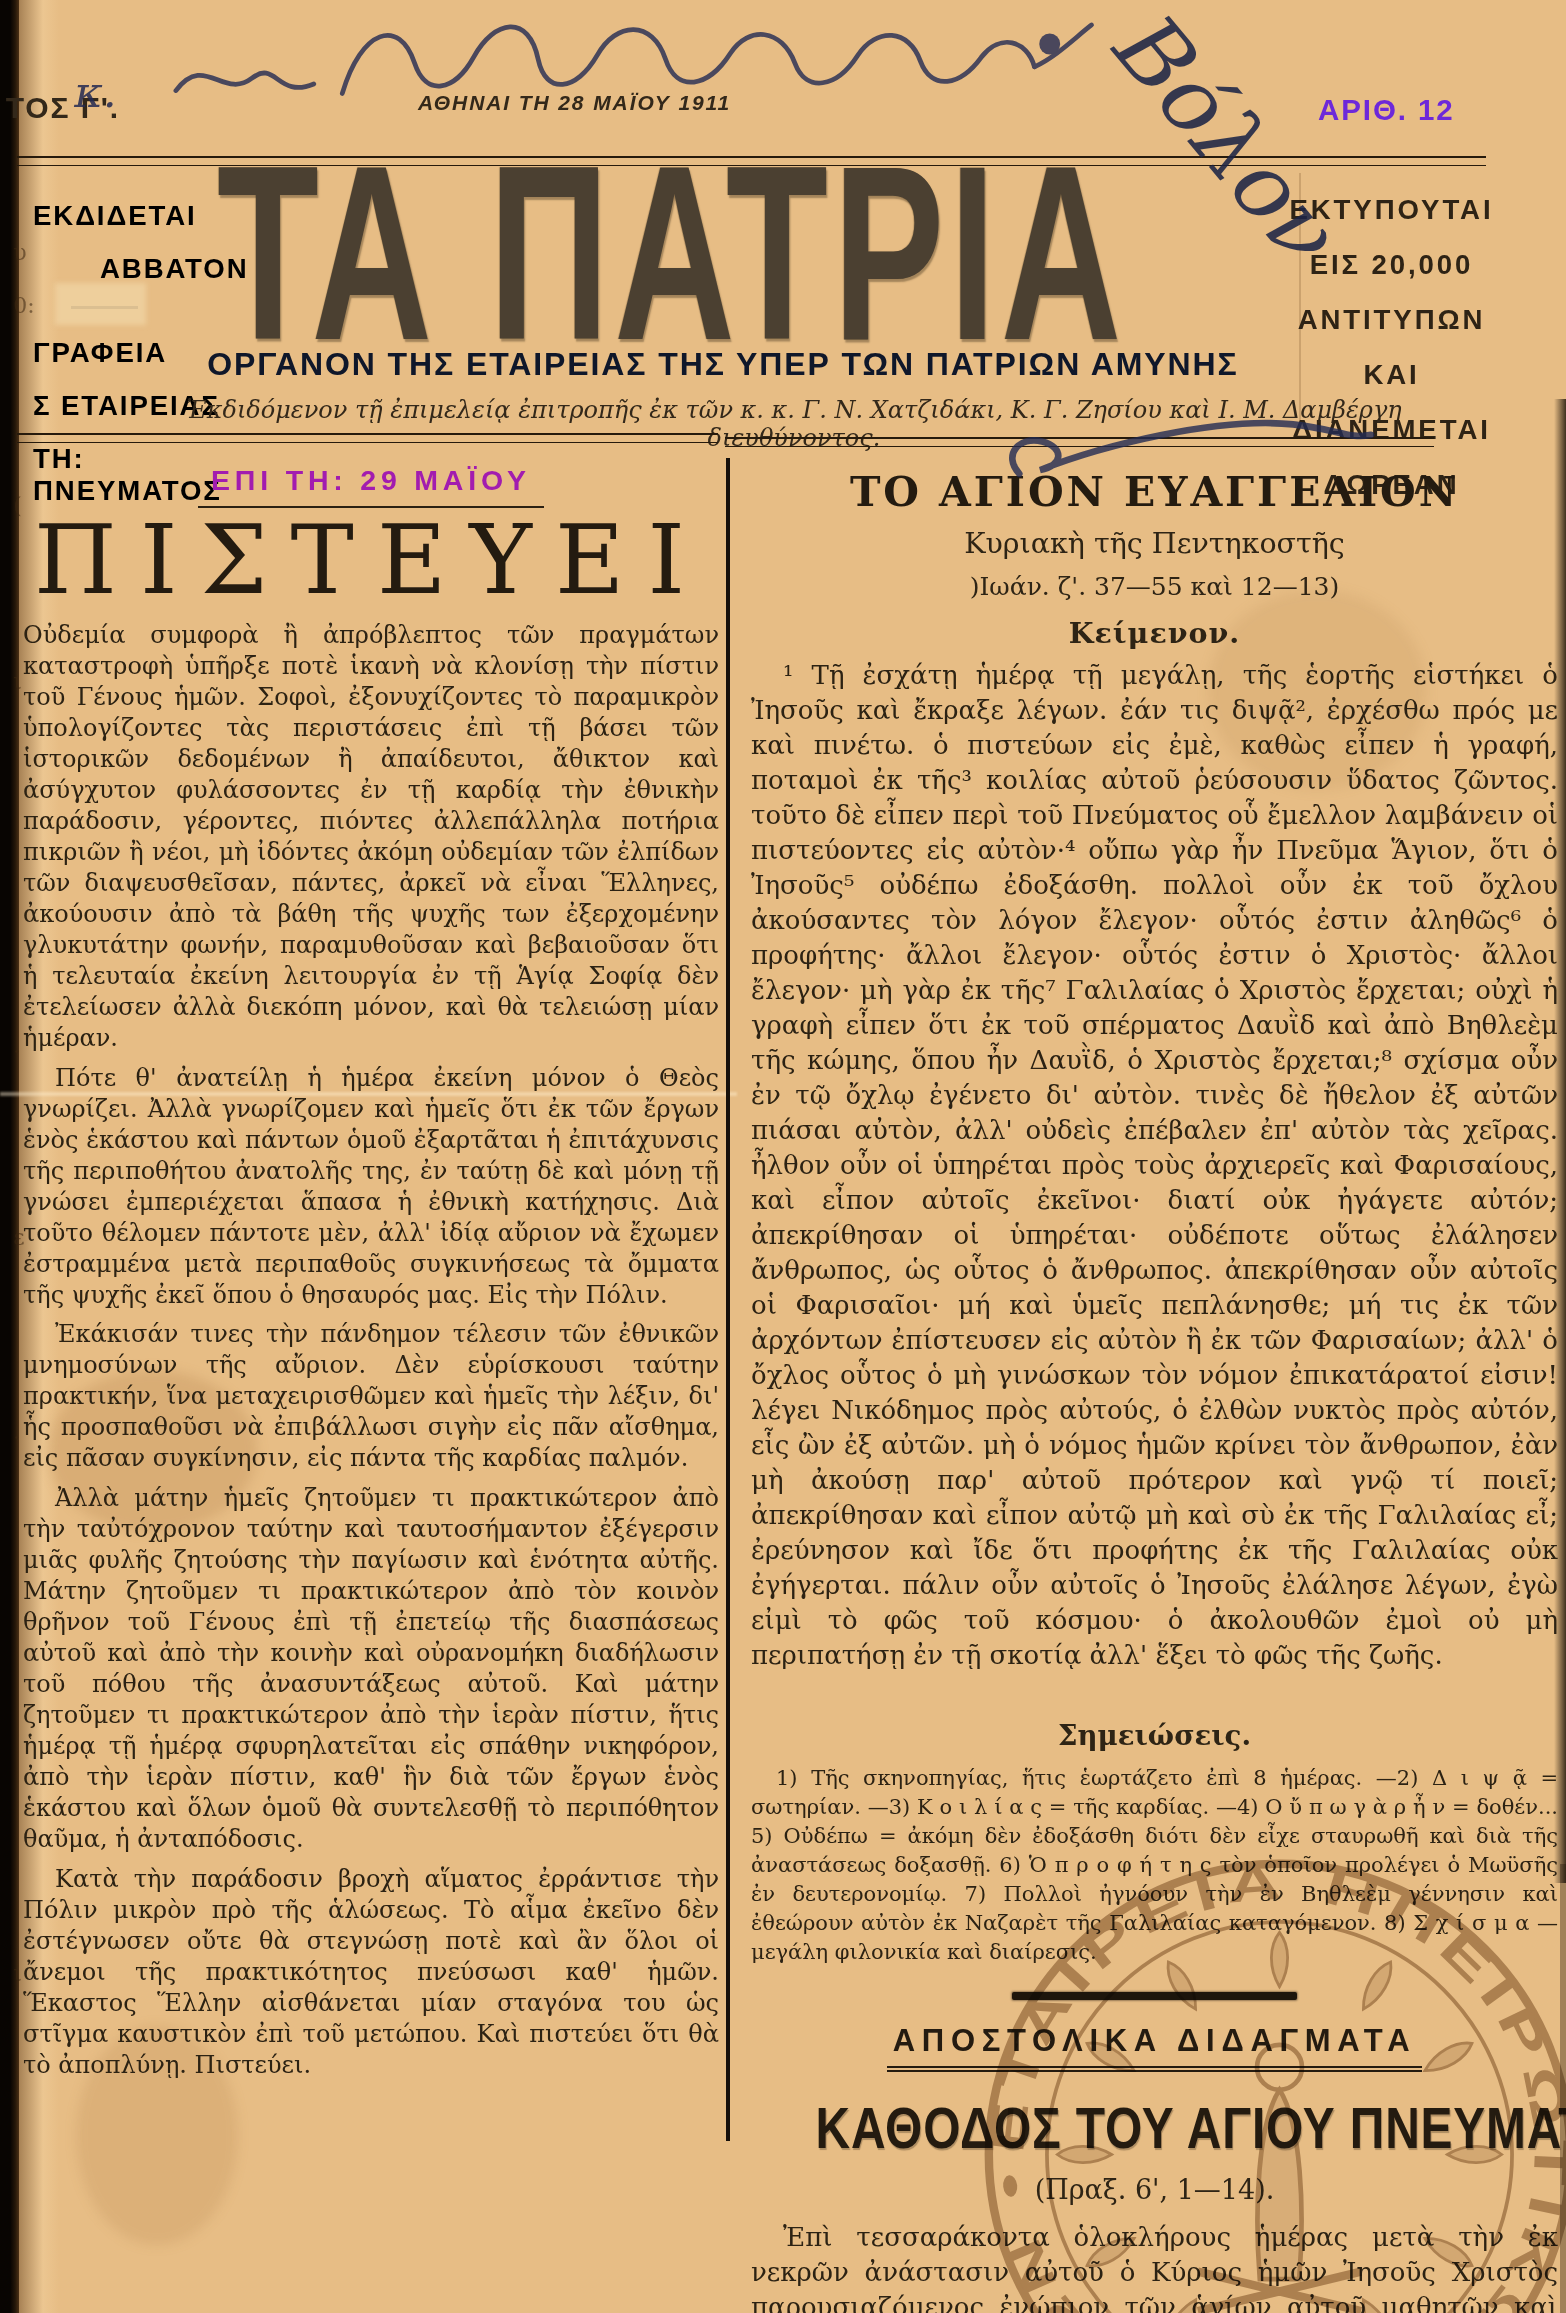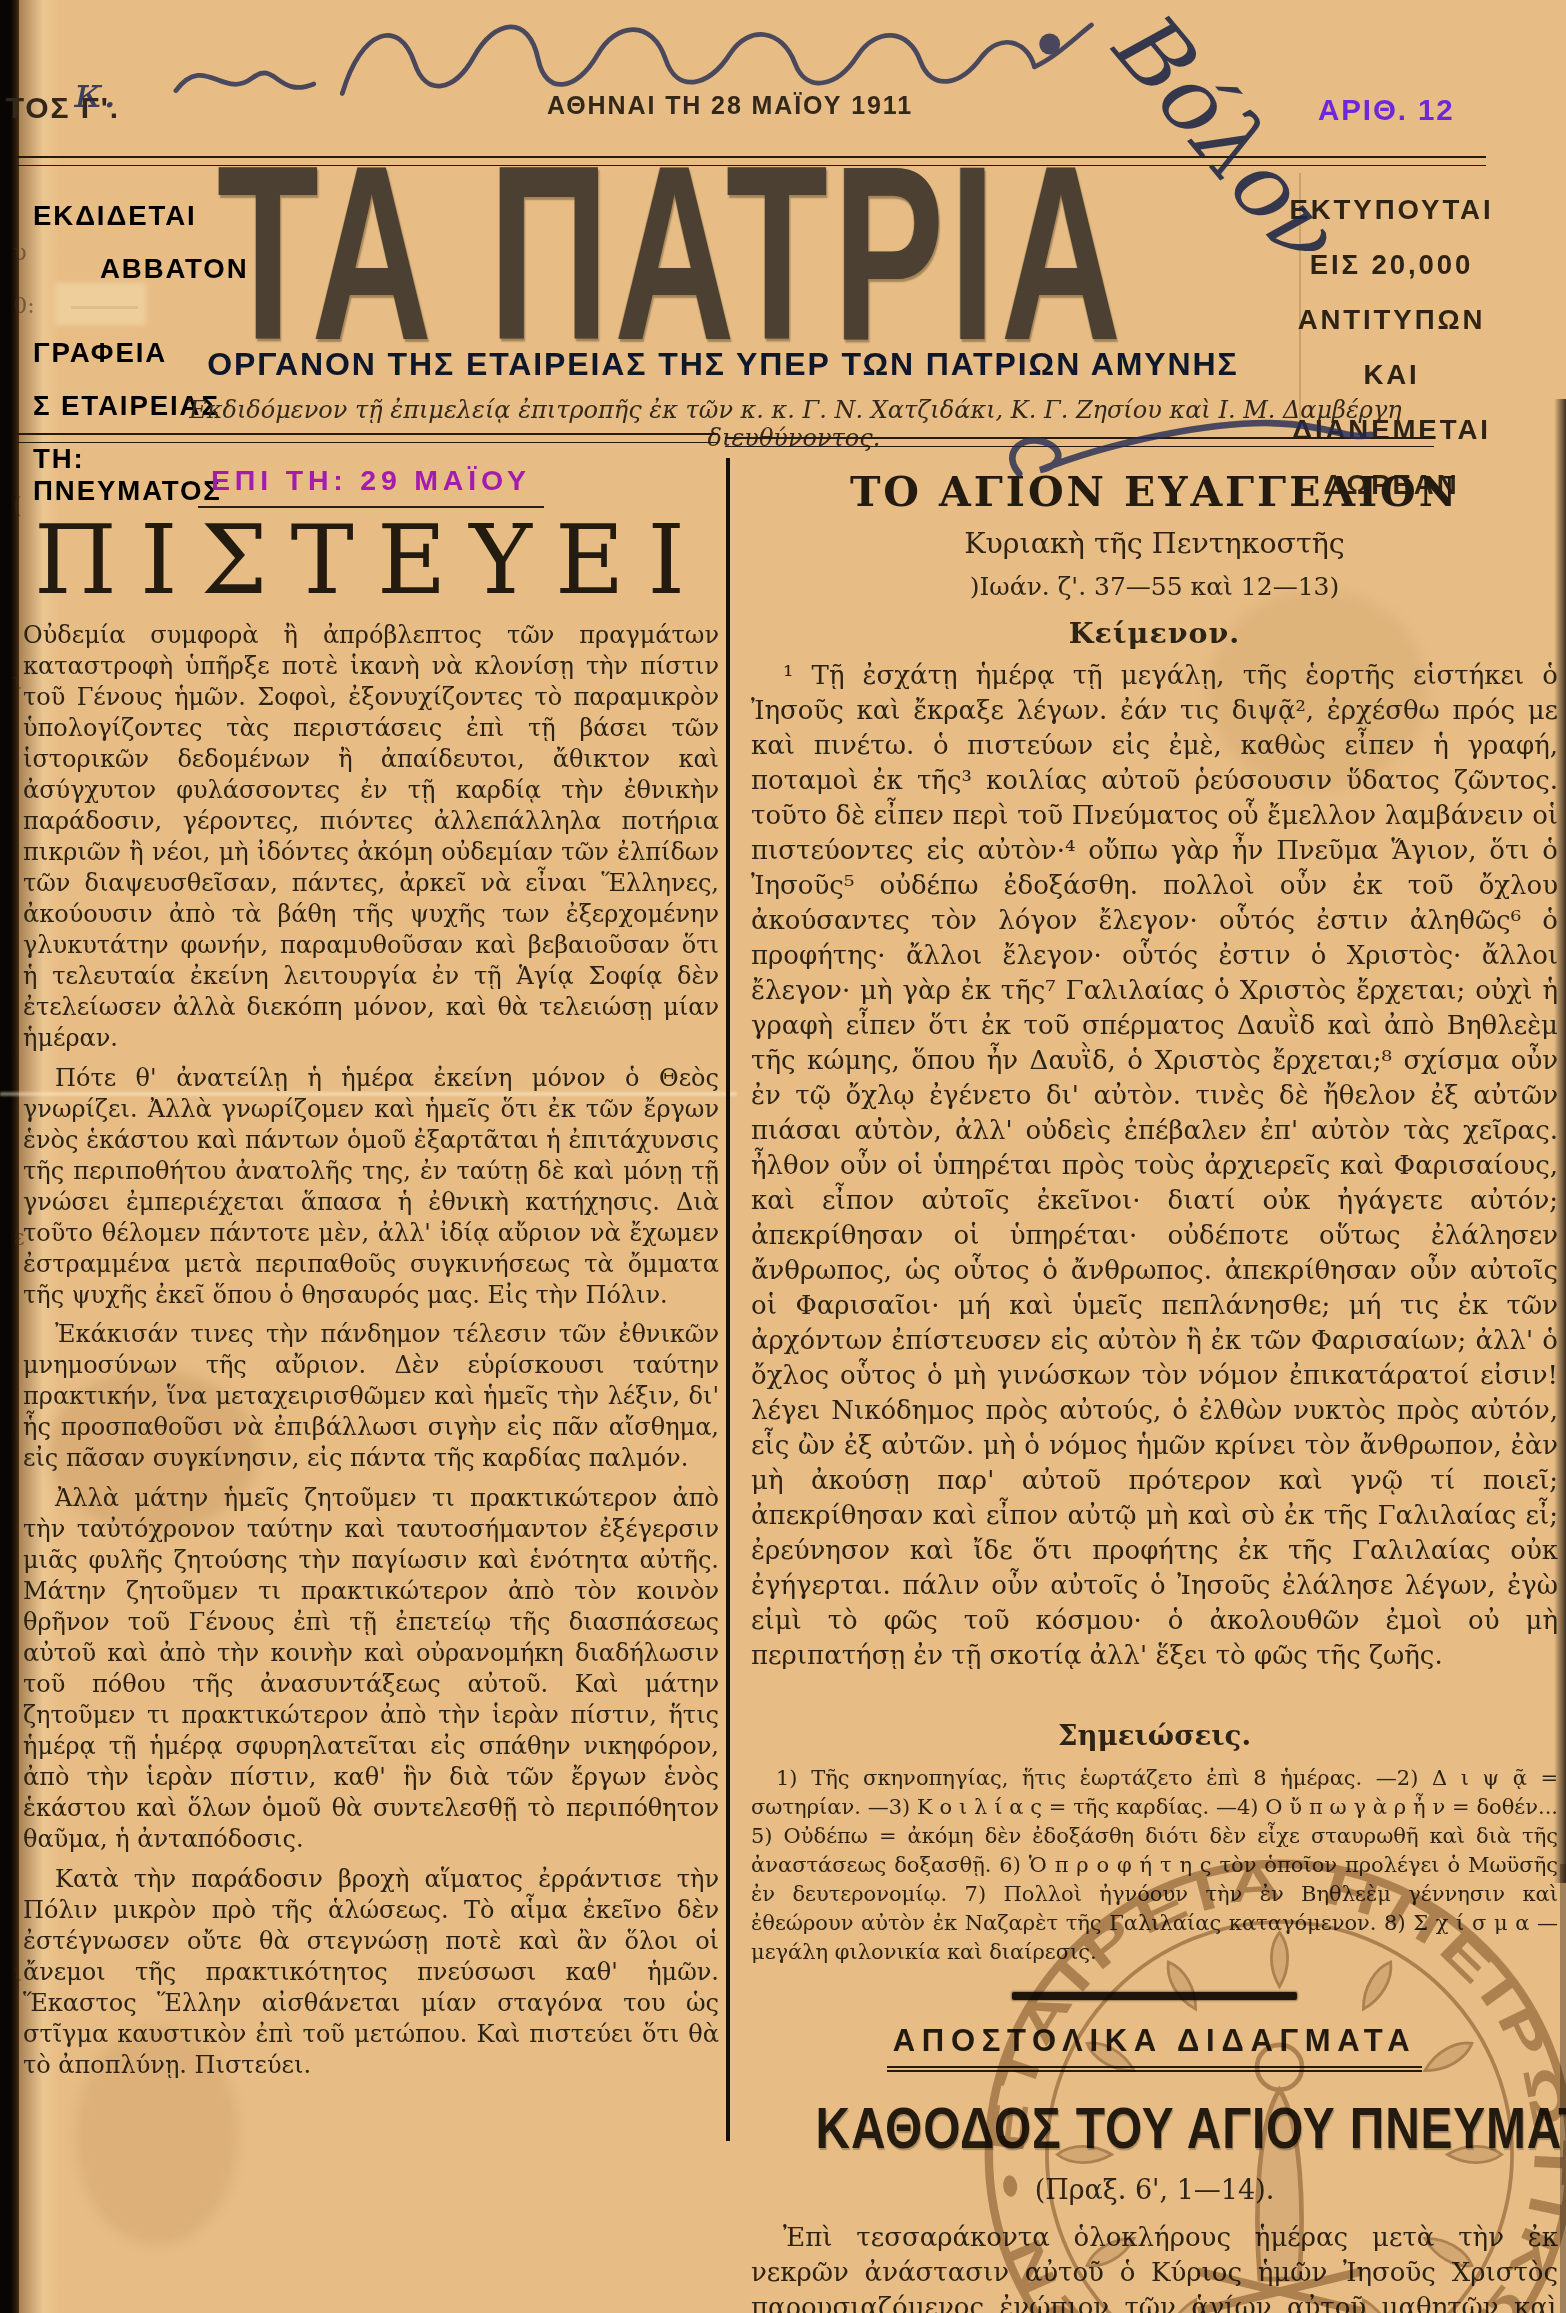--- a/index.html
+++ b/index.html
@@ -25,21 +25,21 @@
   #stain1 { left:48px; top:1370px; width:209px; height:162px; background:rgba(150,95,40,.17); }
   #stain2 { left:76px; top:2026px; width:162px; height:219px; background:rgba(150,95,40,.13); }
   #stain3 { left:1208px; top:590px; width:219px; height:200px; background:rgba(165,112,55,.12); }
   #crease-h { left:0; top:1092px; width:737px; height:3.8px; background:rgba(255,240,210,.45); filter:blur(1px); }
   #crease-v { left:1299px; top:173px; width:1.9px; height:257px; background:rgba(120,85,45,.25); }
   #erase-patch { left:55px; top:283px; width:91px; height:42px; background:rgba(238,208,158,.9); filter:blur(2.9px); }
 
   
   .sans { font-family:"Liberation Sans", sans-serif; }
   #volume   { left:5.7px;    top:91px;  font-weight:bold; font-size:30px; letter-spacing:1.9px; color:#33281a; }
-  #dateline { left:418px;  top:91px;  width:495px; text-align:right; font-weight:bold; font-size:25px; letter-spacing:1.9px; color:#33281a; }
+  #dateline { left:418px;  top:91px;  width:495px; text-align:left; font-weight:bold; font-size:21px; letter-spacing:1.9px; color:#33281a;font-style:italic; }
   #issue    { left:1318px; top:93px;  font-weight:bold; font-size:29.5px; letter-spacing:1.9px; color:#6d28d9; }
   .dbl-rule { height:6.7px; border-top:2.9px solid #261a0c; border-bottom:1.9px solid #261a0c; }
   #top-rule { left:17px; top:156px; width:1469px; }
 
   
   #mast-left { left:33px; top:192px; width:202px; color:#000000;margin-top:8px; }
   #mast-left .ml { font-weight:bold; font-size:27.6px; letter-spacing:1.9px; margin-bottom:21px; }
   #mast-left .ml2 { margin-left:67px; }
   #mast-left .mini-rule { width:67px; height:2.9px; background:#2e2315; margin:3.8px 0 28.5px 38px; }
   #mast-title { left:217px; top:129px; width:1301px; font-family:"Liberation Sans", sans-serif;

